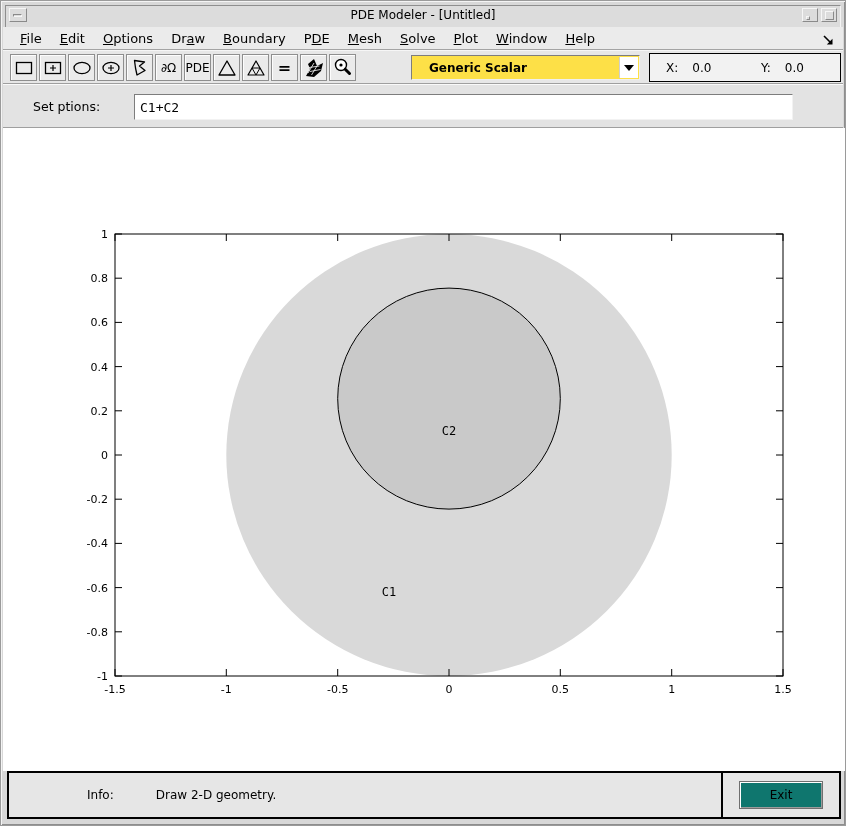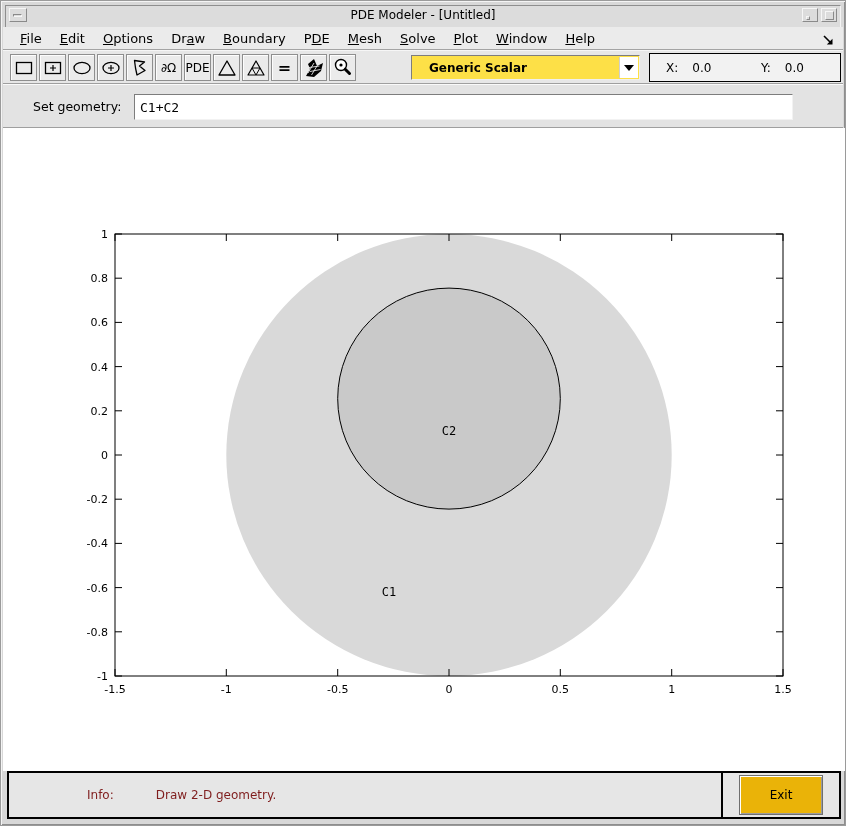--- a/index.html
+++ b/index.html
@@ -121,27 +121,27 @@
   }
   
   .statusbar {
     position:absolute; left:6px; top:770px; width:834px; height:48px;
     border:2px solid #000; background:#e6e6e6;
     display:flex;
   }
   .info-section {
     flex:1; border-right:2px solid #000;
     display:flex; align-items:center;
-    padding-left:78px; font-size:12px; color:#7f1d1d;
+    padding-left:78px; font-size:12px; color:#000000;
   }
   .info-text { margin-left:42px; }
   .exit-section { width:116px; display:flex; align-items:center; justify-content:center; }
   .exit-btn {
-    width:84px; height:40px;
-    background:#eab308;
+    width:84px; height:28px;
+    background:#0f766e;
     border:1px solid #6f6f6f;
     box-shadow: inset 1px 1px 0 #ffffff, inset -1px -1px 0 #9c9c9c;
     font-family:"DejaVu Sans", sans-serif; font-size:12px; color:#000;
     cursor:default;
   }
 </style>
 </head>
 <body>
 
 <div class="window">
@@ -256,21 +256,21 @@
         <span>0.0</span>
       </div>
       <div class="coord-pair">
         <span class="coord-label">Y:</span>
         <span>0.0</span>
       </div>
     </div>
   </div>
 
   <div class="formula-row">
-    <span class="formula-label">Set geometry:</span>
+    <span class="formula-label">Set ptions:</span>
     <input class="formula-input" type="text" value="C1+C2" style="">
   </div>
 
   <div class="figure">
     <svg id="plot-svg" width="842" height="643">
         <ellipse cx="446.0" cy="327.0" rx="222.7" ry="221.0" fill="#d9d9d9" stroke="none" stroke-width="1"></ellipse>
         <ellipse cx="446.0" cy="270.6" rx="111.3" ry="110.5" fill="#c9c9c9" stroke="#000000" stroke-width="1"></ellipse>
         <rect x="112" y="106" width="668" height="442" fill="none" stroke="#000" stroke-width="1"></rect>
         <line x1="112.0" y1="548" x2="112.0" y2="541" stroke="#000" stroke-width="1"></line>
         <line x1="112.0" y1="106" x2="112.0" y2="113" stroke="#000" stroke-width="1"></line>

